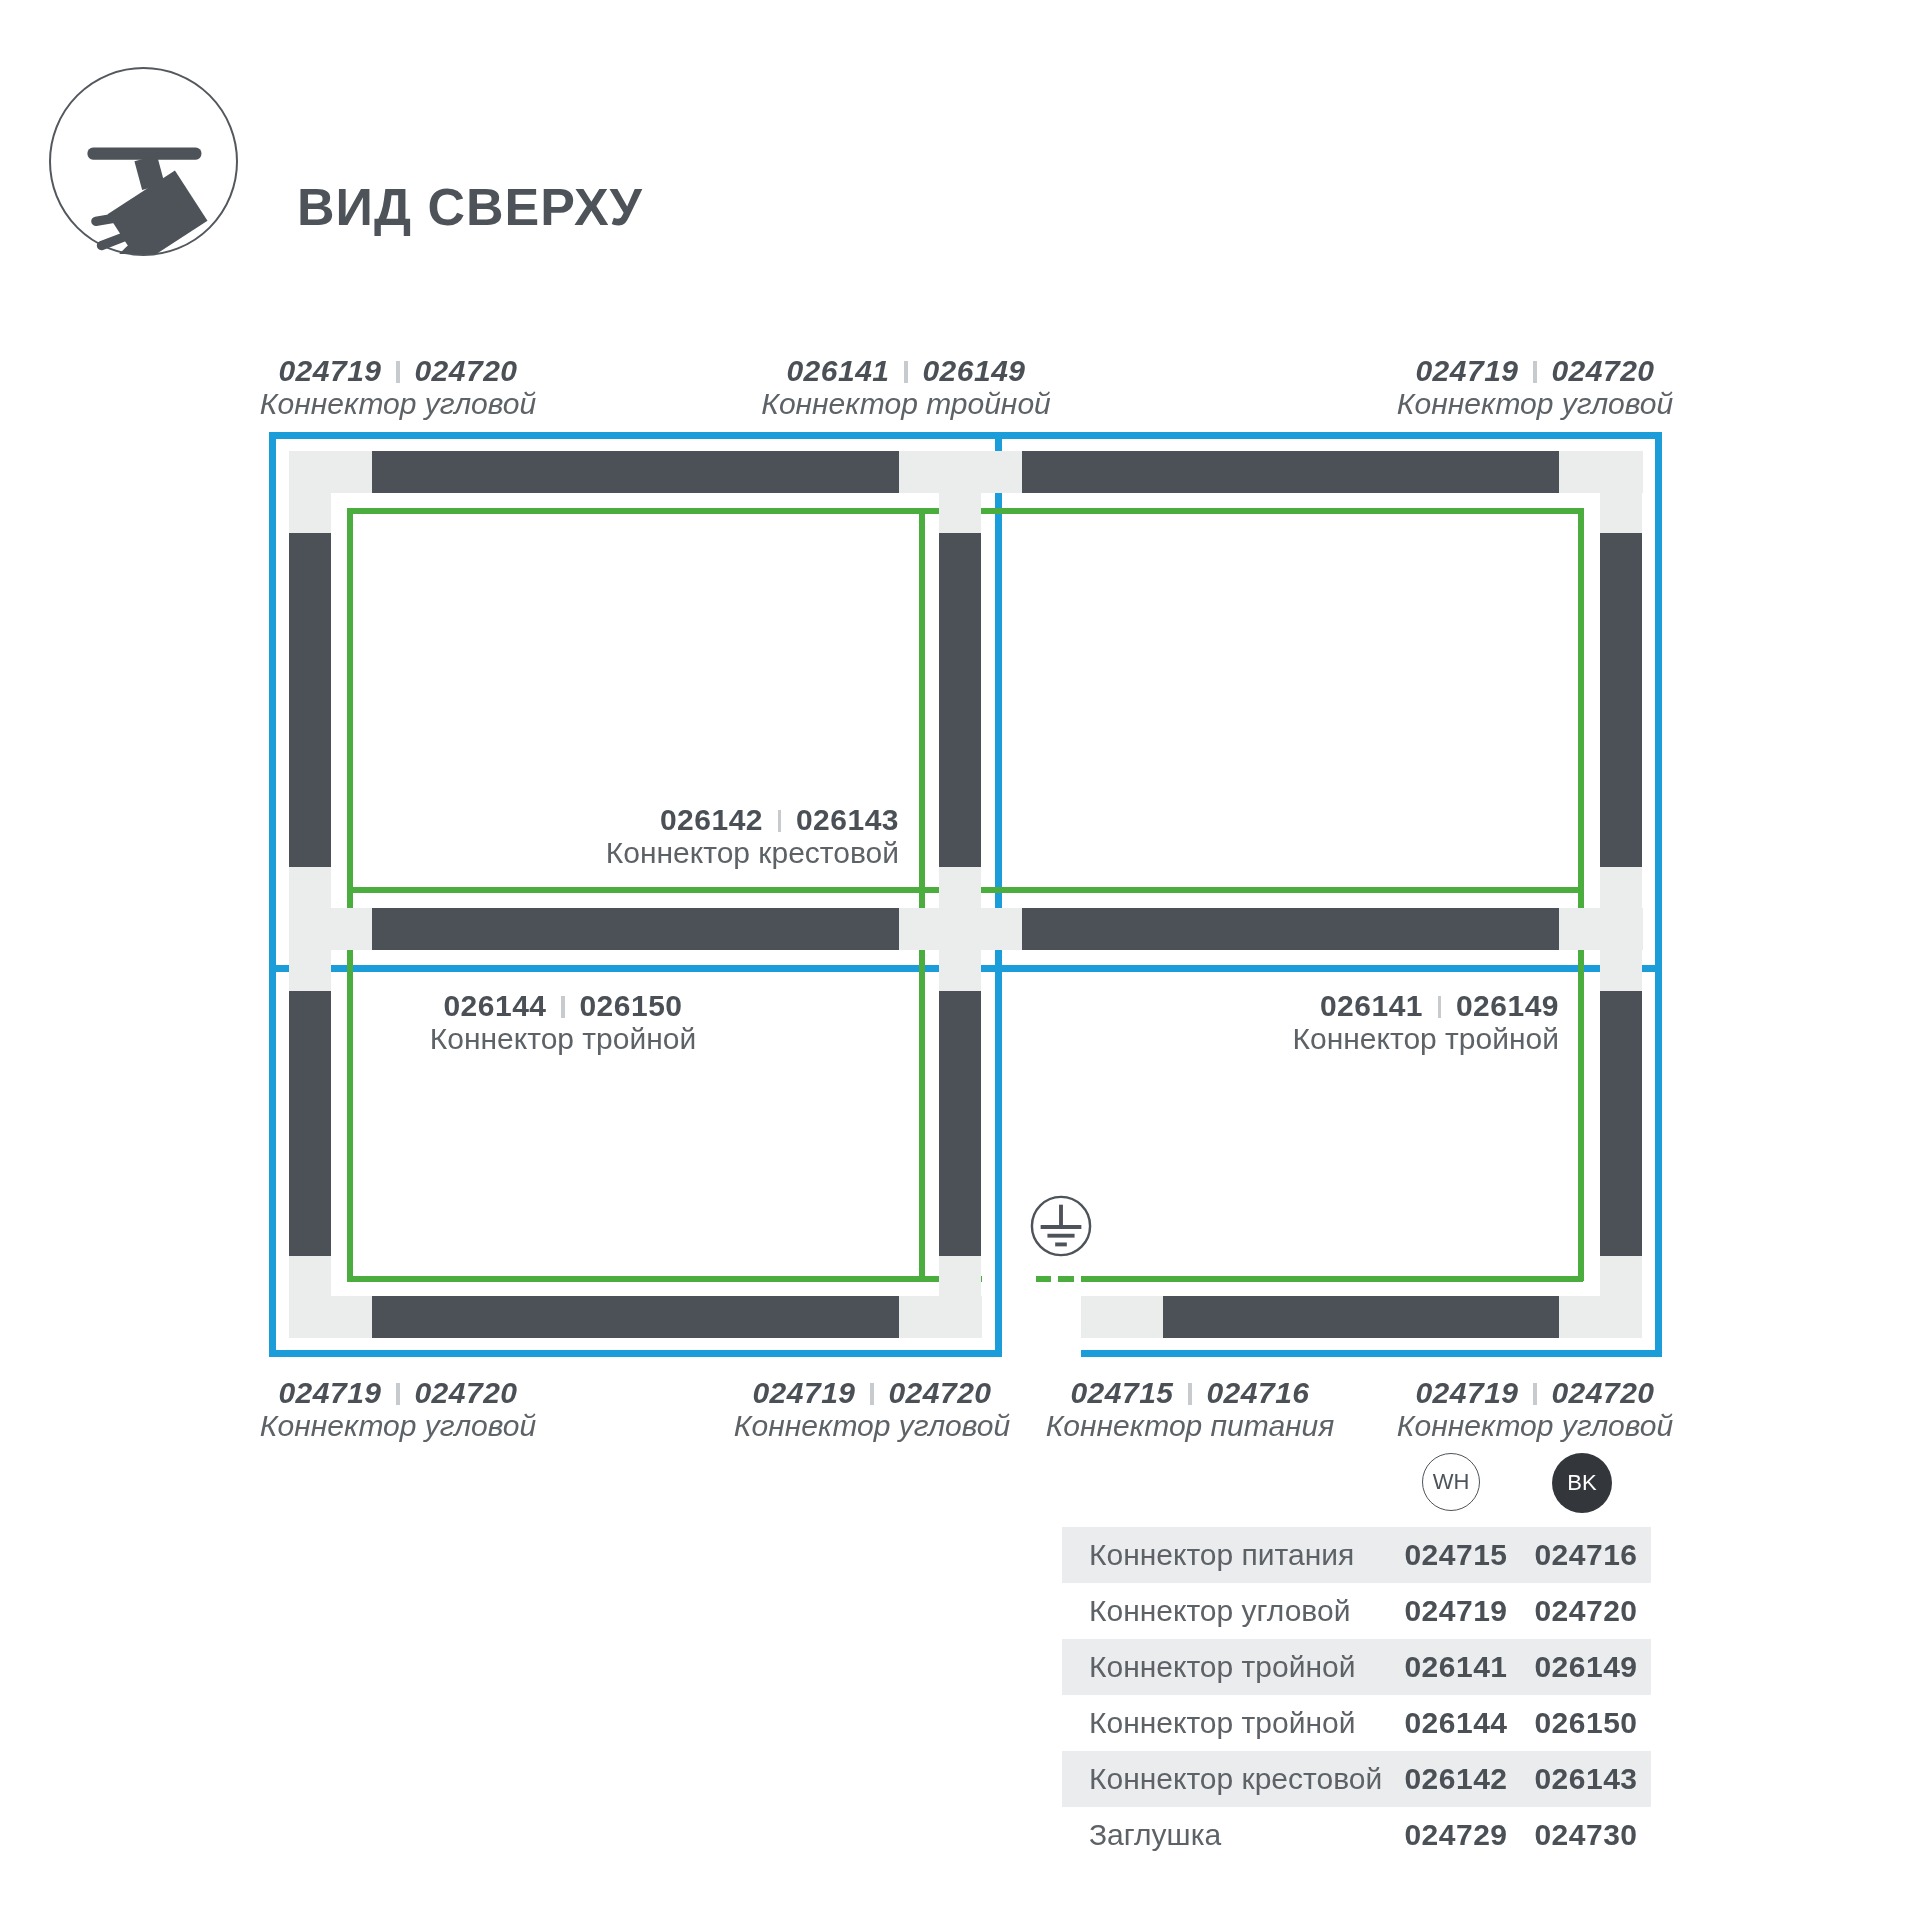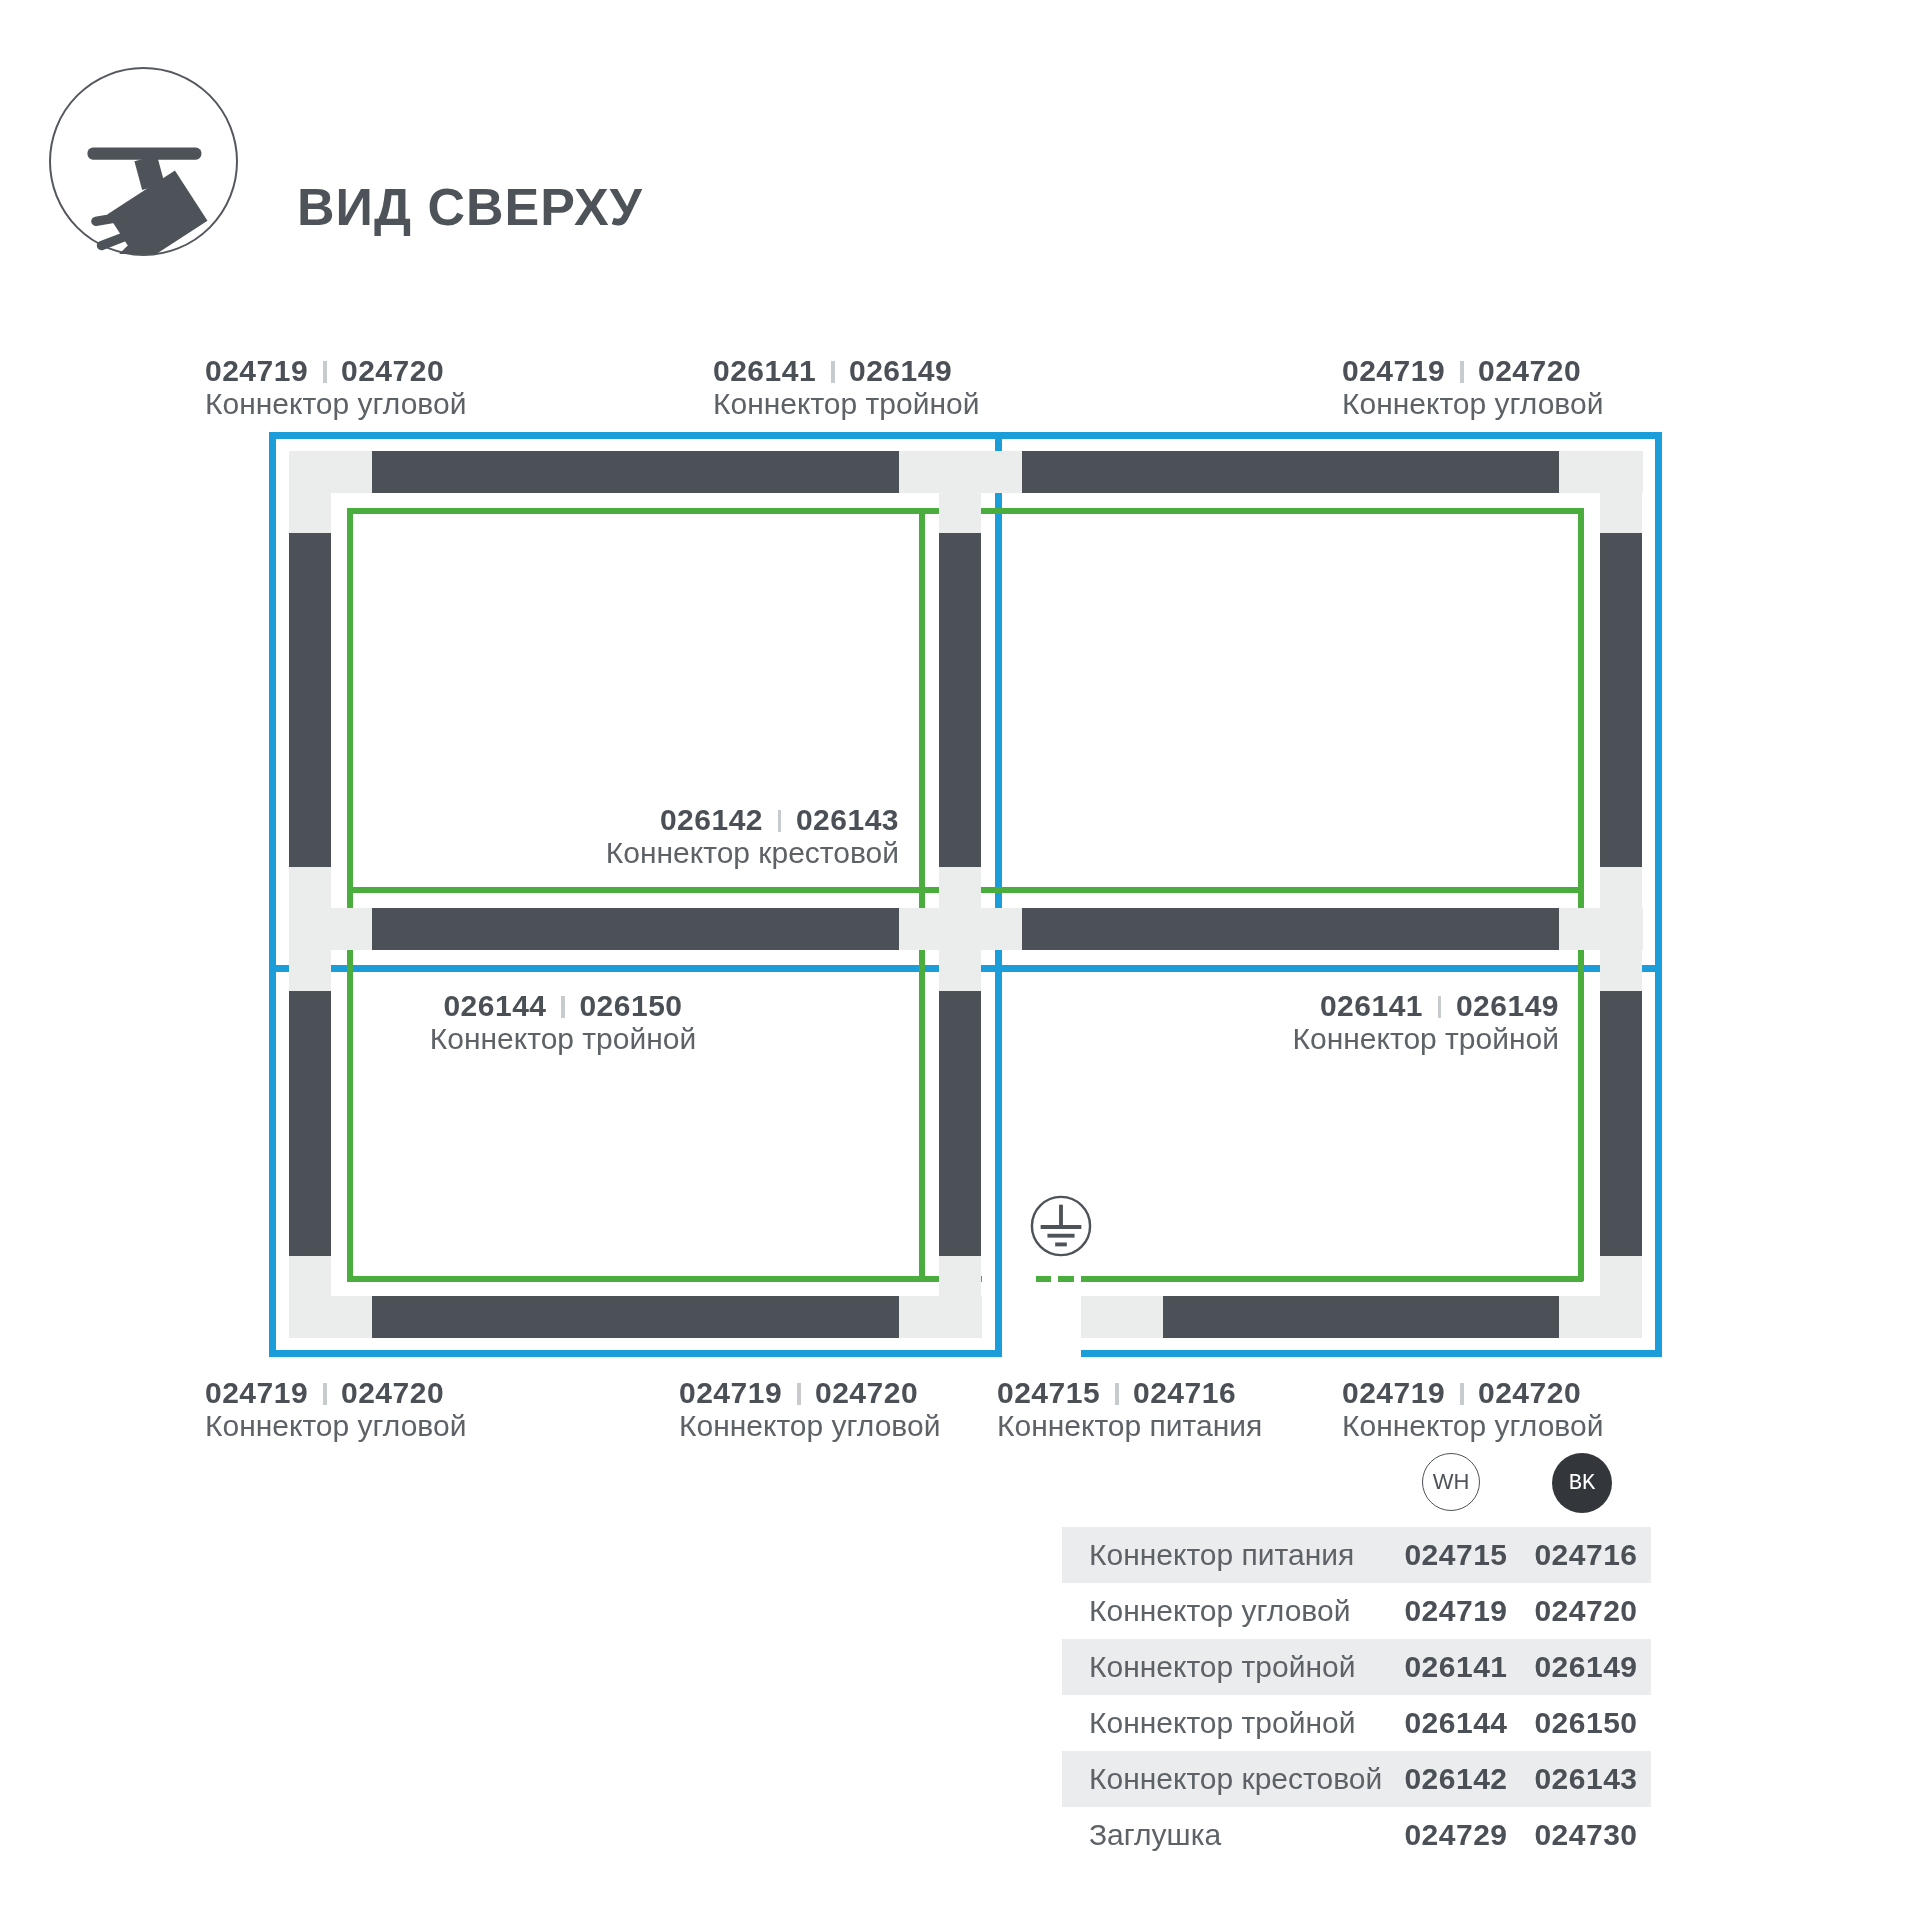--- a/index.html
+++ b/index.html
@@ -17,39 +17,39 @@
   .nl{position:absolute;background:#1b9dd9;}   
   .gl{position:absolute;background:#4aad3d;}   
   .band{position:absolute;background:#ebedec;} 
   .seg{position:absolute;background:#4b5157;}  
 
   
   .lbl{position:absolute;font-size:30px;line-height:33px;white-space:nowrap;}
   .lbl .nums{font-weight:700;color:#4a5056;letter-spacing:0.5px;}
   .lbl .sep{display:inline-block;width:3.9px;height:22px;background:#c8cbcd;margin:0 14.5px;vertical-align:-1.9px;}
   .lbl .nm{color:#5d6267;font-weight:400;}
-  .al-c{text-align:left;}
+  .al-c{text-align:center;font-style:italic;}
   .al-r{text-align:right;}
   .al-l{text-align:center;}
 
   
   .legend{position:absolute;left:283px;top:1644px;width:328px;}
   .legend-row{position:relative;height:38px;}
   .legend-label{position:absolute;left:2.9px;top:3.9px;font-size:30px;color:#54595f;}
   .legend-swatch{position:absolute;left:168px;width:151px;}
   .sw-ground{top:15.4px;height:5.8px;background:#4aad3d;border-radius:2.9px;}
   .sw-track{top:5.8px;height:26px;background:#4b5157;}
   .sw-neutral{top:15.4px;height:5.8px;background:#1b9dd9;border-radius:2.9px;}
 
   
   .ptable{position:absolute;left:1062px;top:1421px;width:589px;}
   .pcirc{position:absolute;top:0;width:60px;height:60px;border-radius:50%;
          display:flex;align-items:center;justify-content:center;font-size:22px;}
   .pcirc.wh{left:360px;background:#fff;border:1.9px solid #4d5358;color:#4d5358;width:56px;height:56px;}
-  .pcirc.bk{left:490px;background:#33373c;color:#ffffff;font-family:Liberation Mono, monospace;}
+  .pcirc.bk{left:490px;background:#33373c;color:#ffffff;}
   .prows{position:absolute;left:0;top:74px;width:589px;}
   .prow{display:grid;grid-template-columns:1fr 130px 130px;height:56px;align-items:center;}
   .prow.shaded{background:#ebecee;}
   .pname{padding-left:27px;font-size:30px;color:#5d6267;}
   .pnum{font-size:30px;font-weight:700;color:#4a5056;text-align:center;letter-spacing:0.5px;}
 </style>
 </head>
 <body>
 
 <div class="canvas">

